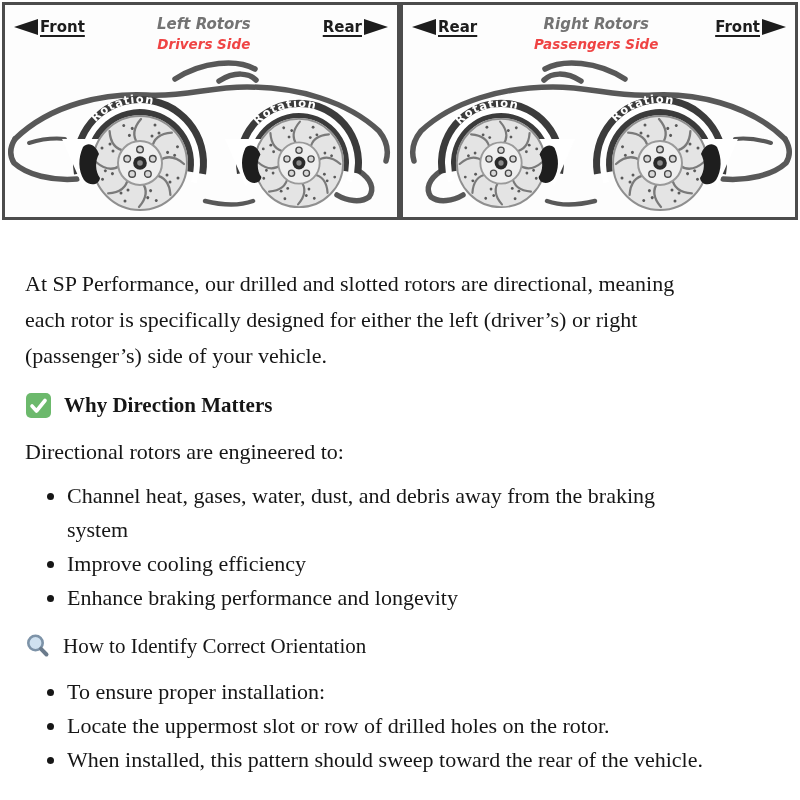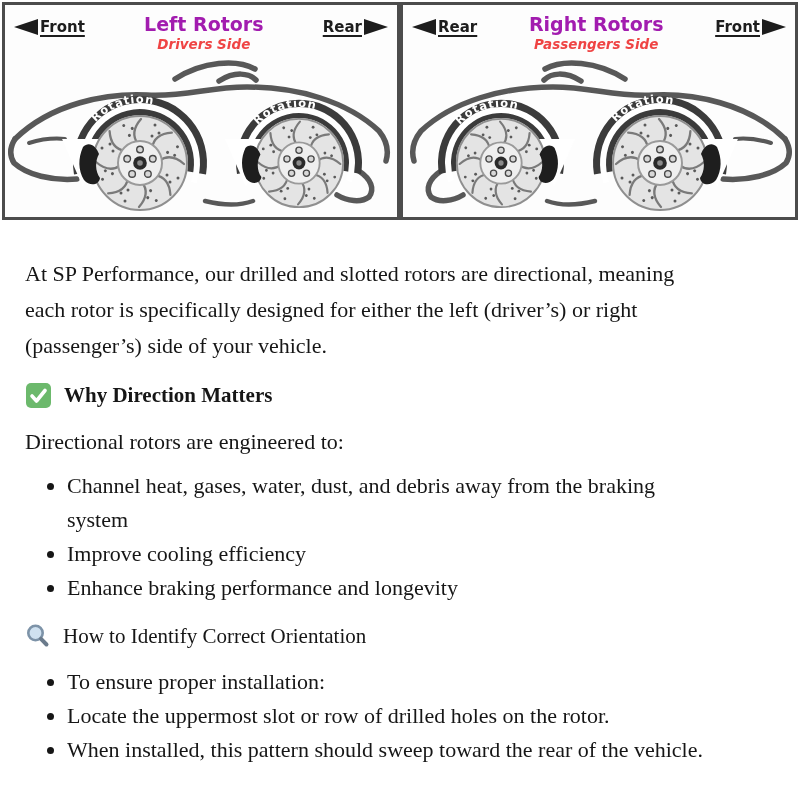--- a/index.html
+++ b/index.html
@@ -10,27 +10,27 @@
   .diagram { display:flex; padding:2px 2px 16px 2px; }
   .panel { flex:1; border:3px solid #4c4c4c; background:#fdfdfd; height:218px; overflow:hidden; }
   .panel-header { display:flex; justify-content:space-between; align-items:flex-start; padding:6px 9px 0 9px; height:46px; }
   .dir { display:flex; align-items:center; gap:2px; margin-top:7px; }
   .dir-text { font-family:"DejaVu Sans", sans-serif; font-weight:bold; font-size:15px; color:#1d1d1d;
               text-decoration:underline; text-decoration-thickness:2px; text-underline-offset:3px; }
   .tri { width:0; height:0; border-top:8px solid transparent; border-bottom:8px solid transparent; }
   .tri-left  { border-right:24px solid #1d1d1d; }
   .tri-right { border-left:24px solid #1d1d1d; }
   .panel-titles { text-align:center; margin-top:2px; }
-  .panel-title { font-family:"DejaVu Sans", sans-serif; font-weight:bold; font-size:19px; color:#a21caf; line-height:23px; }
+  .panel-title { font-family:"DejaVu Sans", sans-serif; font-weight:bold; font-size:15px; color:#737373; line-height:23px;font-style:italic; }
   .panel-subtitle { font-family:"DejaVu Sans", sans-serif; font-weight:bold; font-style:italic; font-size:13.5px; color:#ef4444; }
   .car-svg { display:block; width:100%; height:160px; }
 
   
   .content { padding:12px 88px 0 25px; }
-  .intro { font-size:22px; line-height:36px; margin:8px 0 14px 0; }
+  .intro { font-size:22px; line-height:36px; margin:18px 0 14px 0; }
   .sec-heading { display:flex; align-items:center; gap:12px; font-size:21px; margin:18px 0 16px 0; }
   .sec-heading.bold span.h-text { font-weight:bold; }
   .sec-heading.normal span.h-text { font-weight:normal; }
   .lead { font-size:22px; line-height:34px; margin:0 0 10px 0; }
   ul.blist { margin:0 0 18px 0; padding-left:42px; list-style:disc; }
   ul.blist li { font-size:22px; line-height:34px; }
   .icon-box { display:inline-flex; flex:none; }
 </style>
 </head>
 <body>

